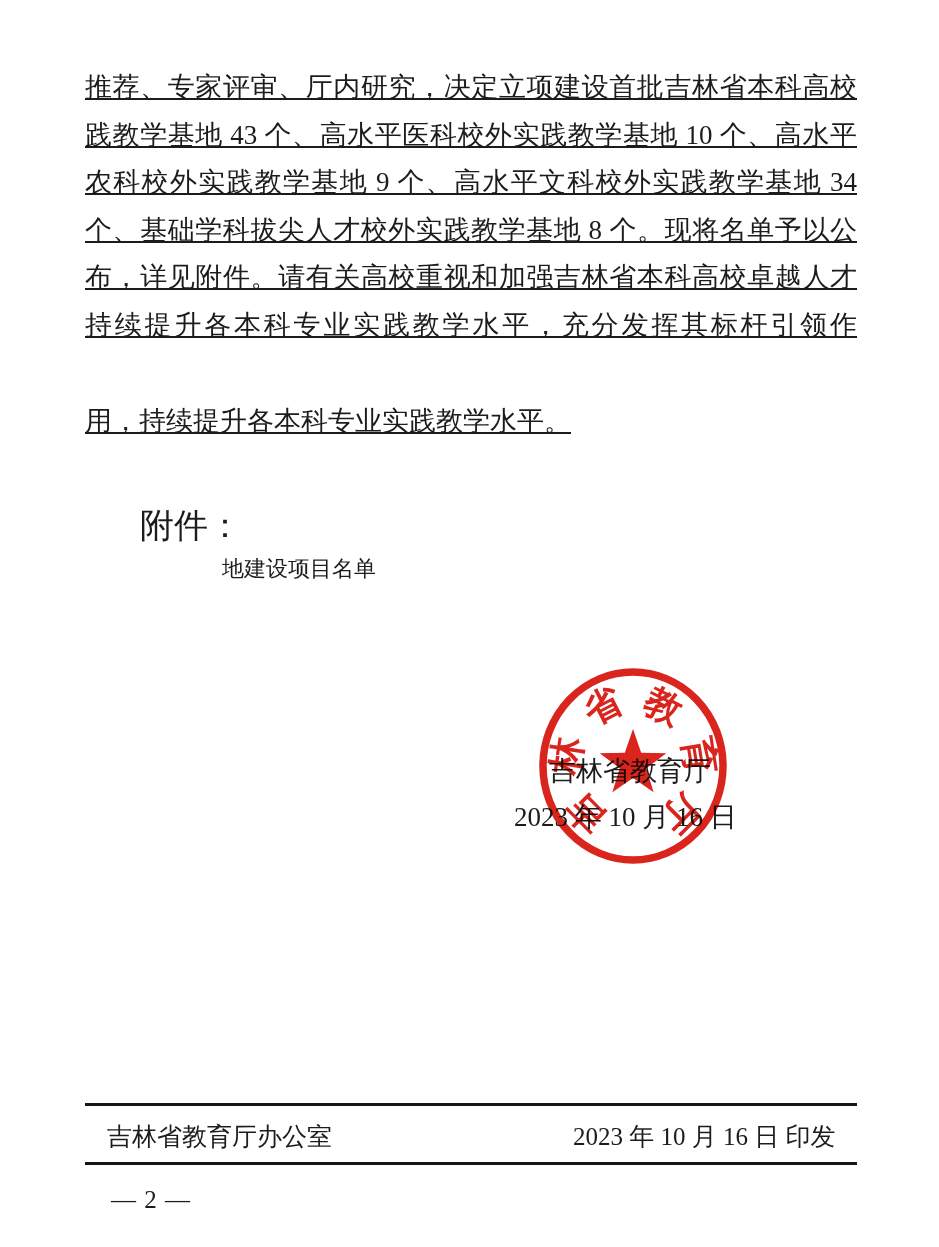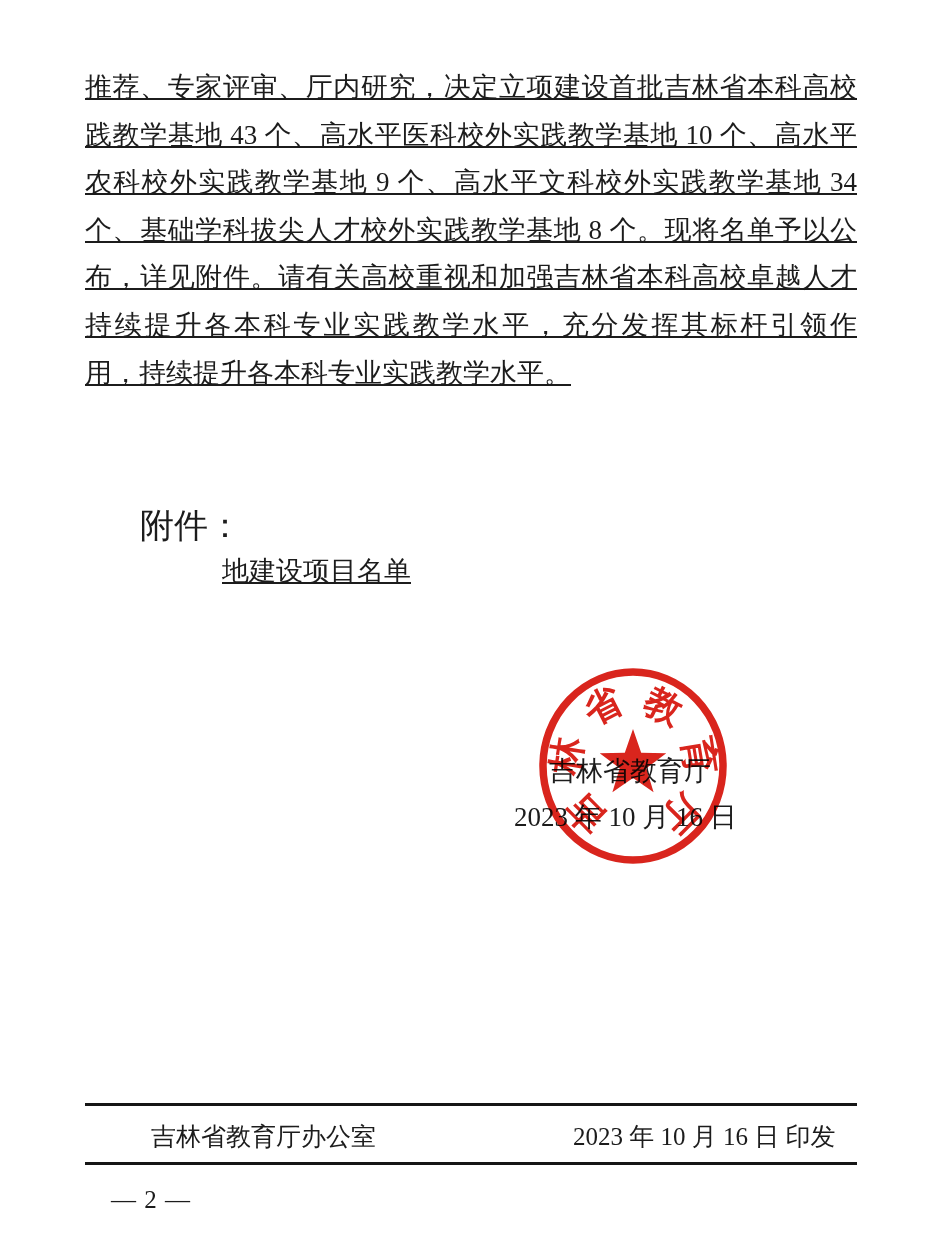--- a/index.html
+++ b/index.html
@@ -23,20 +23,21 @@
   .body-text .line {
     height: 47.6px;
     line-height: 47.6px;
     text-align: justify;
     text-align-last: justify;
     text-decoration: underline;
   }
   .body-text .line.last {
     text-align: left;
     text-align-last: auto;
+    margin-top: 48px;
   }
   
   .att-label {
     position: absolute;
     left: 140px;
     top: 506px;
     font-size: 34px;
     line-height: 1.15;
   }
   .att-line1 {
@@ -46,23 +47,22 @@
     width: 633px;
     font-size: 27px;
     line-height: 1.15;
     text-align: justify;
     text-align-last: justify;
   }
   .att-line2 {
     position: absolute;
     left: 222px;
     top: 556px;
-    font-size: 27px;
+    font-size: 22px;
     line-height: 1.15;
-    text-decoration: underline;
   }
   
   .sig-org {
     position: absolute;
     left: 549px;
     top: 758px;
     font-size: 27px;
     line-height: 1;
   }
   .sig-date {
@@ -96,21 +96,20 @@
     background: #161616;
   }
   .rule.r1 { top: 1103px; }
   .rule.r2 { top: 1162px; }
   .footer-office {
     position: absolute;
     left: 107px;
     top: 1123px;
     font-size: 25px;
     line-height: 1.1;
-    margin-left: 44px;
   }
   .footer-issue {
     position: absolute;
     left: 573px;
     top: 1123px;
     font-size: 25px;
     line-height: 1.1;
   }
   .page-num {
     position: absolute;

